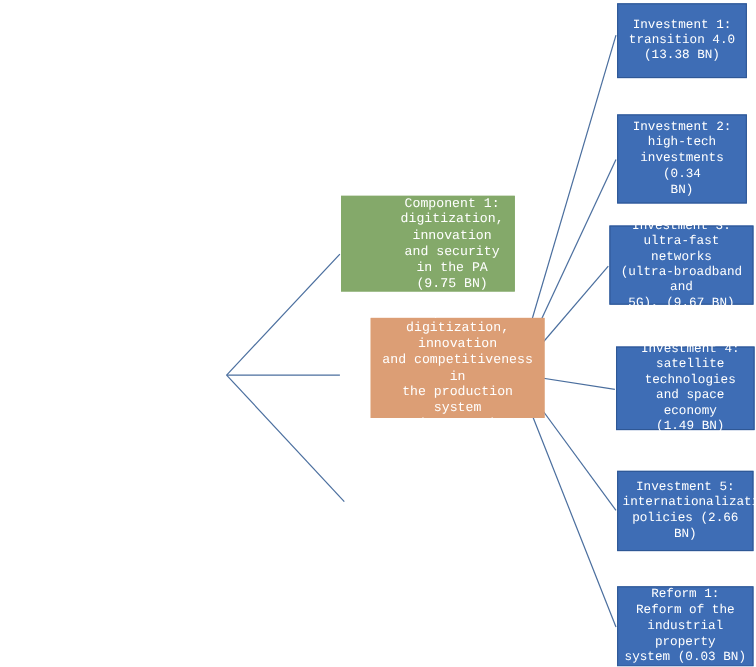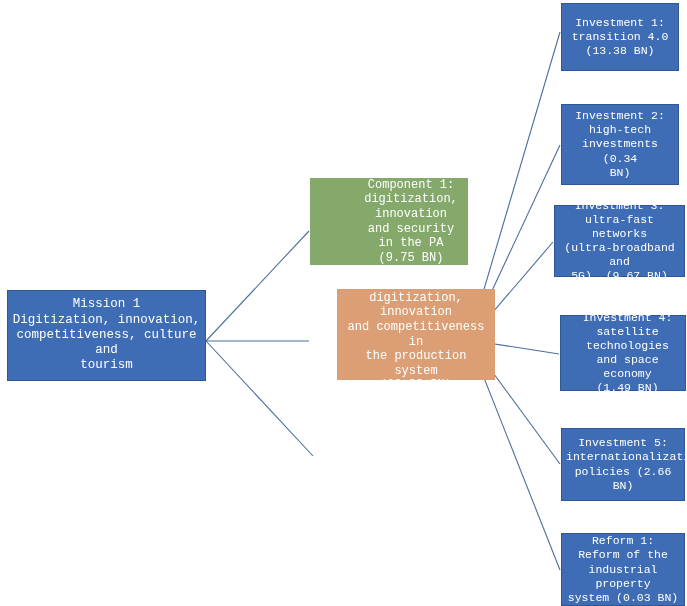--- a/index.html
+++ b/index.html
@@ -77,26 +77,20 @@
       <line x1="206" y1="341" x2="309" y2="341" stroke="#4A6E9E" stroke-width="1.1"></line>
       <line x1="206" y1="341" x2="313" y2="456" stroke="#4A6E9E" stroke-width="1.1"></line>
       <line x1="469" y1="340" x2="560" y2="32" stroke="#4A6E9E" stroke-width="1.1"></line>
       <line x1="469" y1="340" x2="560" y2="145" stroke="#4A6E9E" stroke-width="1.1"></line>
       <line x1="469" y1="340" x2="553" y2="242" stroke="#4A6E9E" stroke-width="1.1"></line>
       <line x1="469" y1="340" x2="559" y2="354" stroke="#4A6E9E" stroke-width="1.1"></line>
       <line x1="469" y1="340" x2="560" y2="464" stroke="#4A6E9E" stroke-width="1.1"></line>
       <line x1="469" y1="340" x2="560" y2="570" stroke="#4A6E9E" stroke-width="1.1"></line>
     </svg>
 
-  <div class="node node-mission" style="left: 7px; top: 290px; width: 199px; height: 91px; background: rgb(62, 109, 181);">
-    <span class="node-label">Mission 1
-Digitization, innovation,
-competitiveness, culture and
-tourism</span>
-  </div>
 
   <div class="node node-comp-green" style="left: 310px; top: 178px; width: 158px; height: 87px; background: rgb(132, 169, 106);">
     <span class="node-label">Component 1:
 digitization, innovation
 and security in the PA
 (9.75 BN)</span>
   </div>
   <div class="node node-comp-orange" style="left: 310px; top: 289px; width: 158px; height: 91px; background: rgb(220, 158, 117); margin-left: 27px;">
     <span class="node-label">Component 2:
 digitization, innovation

